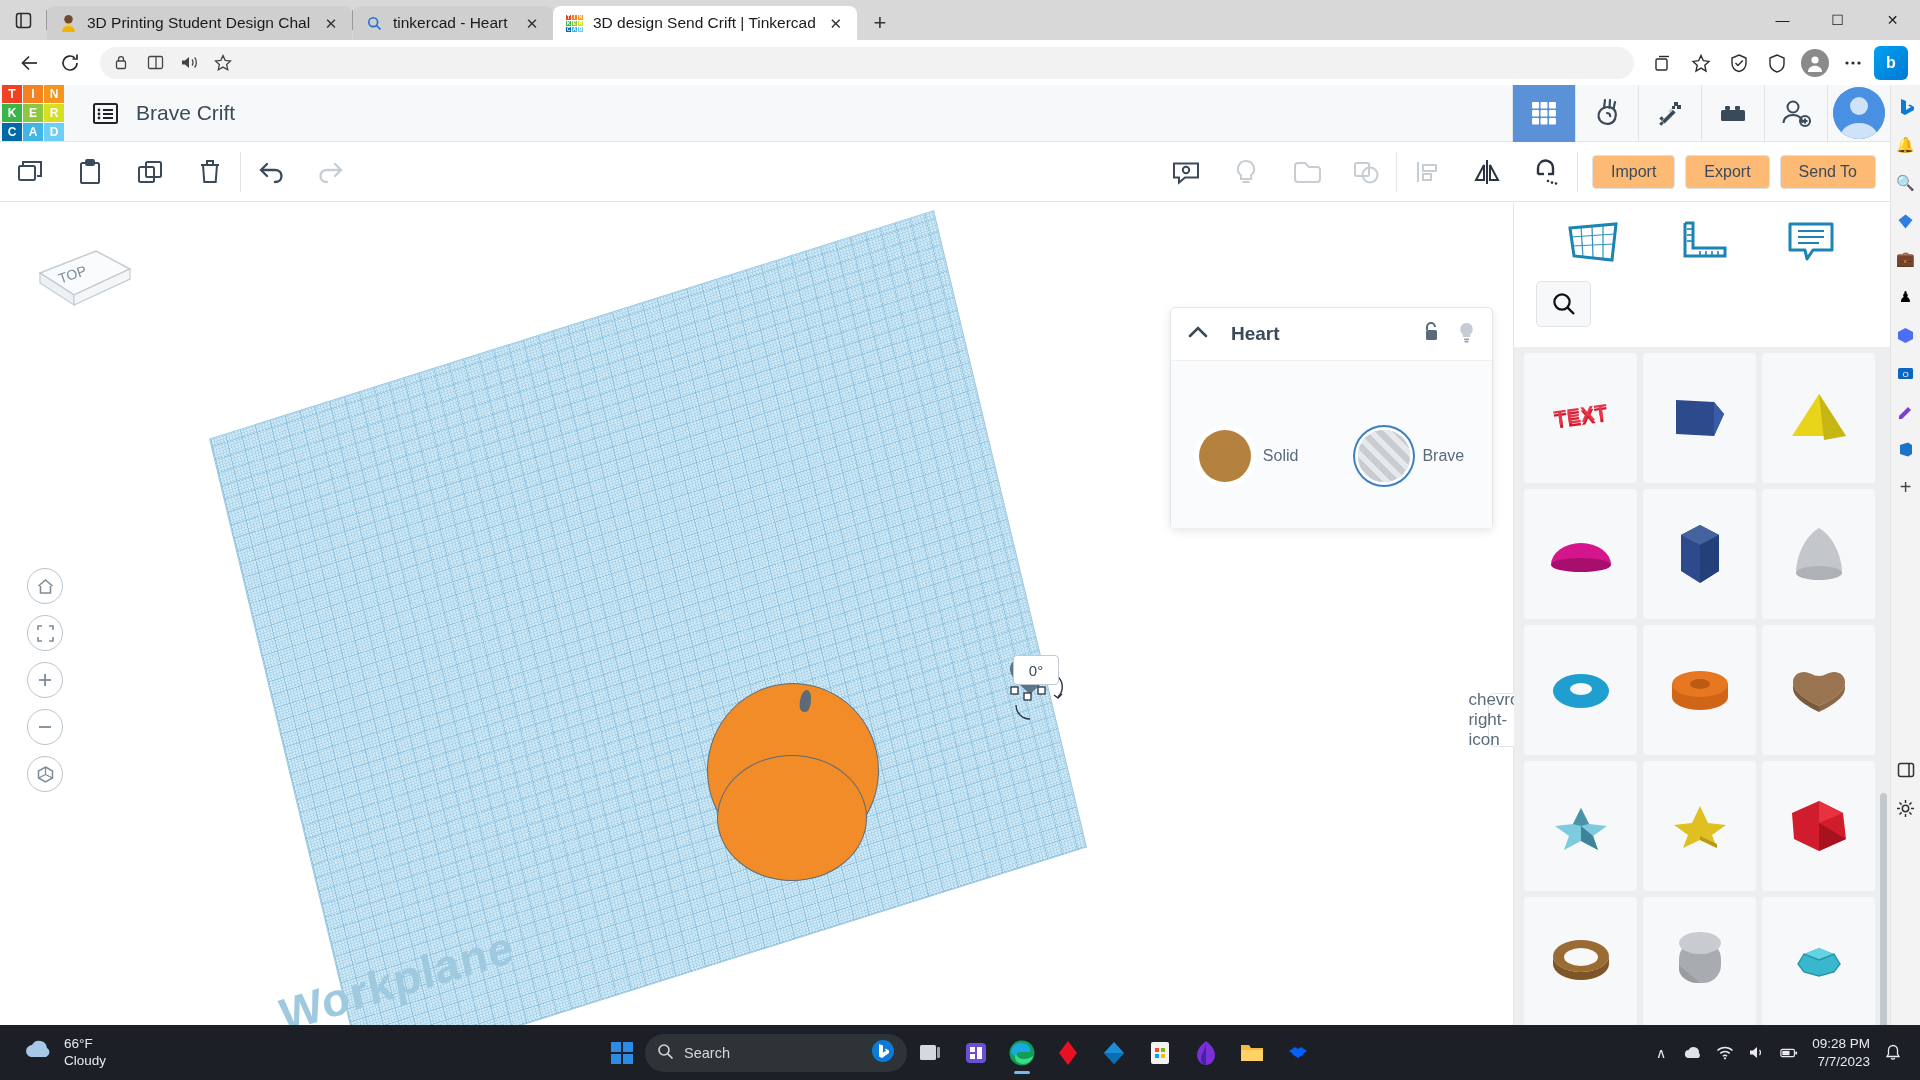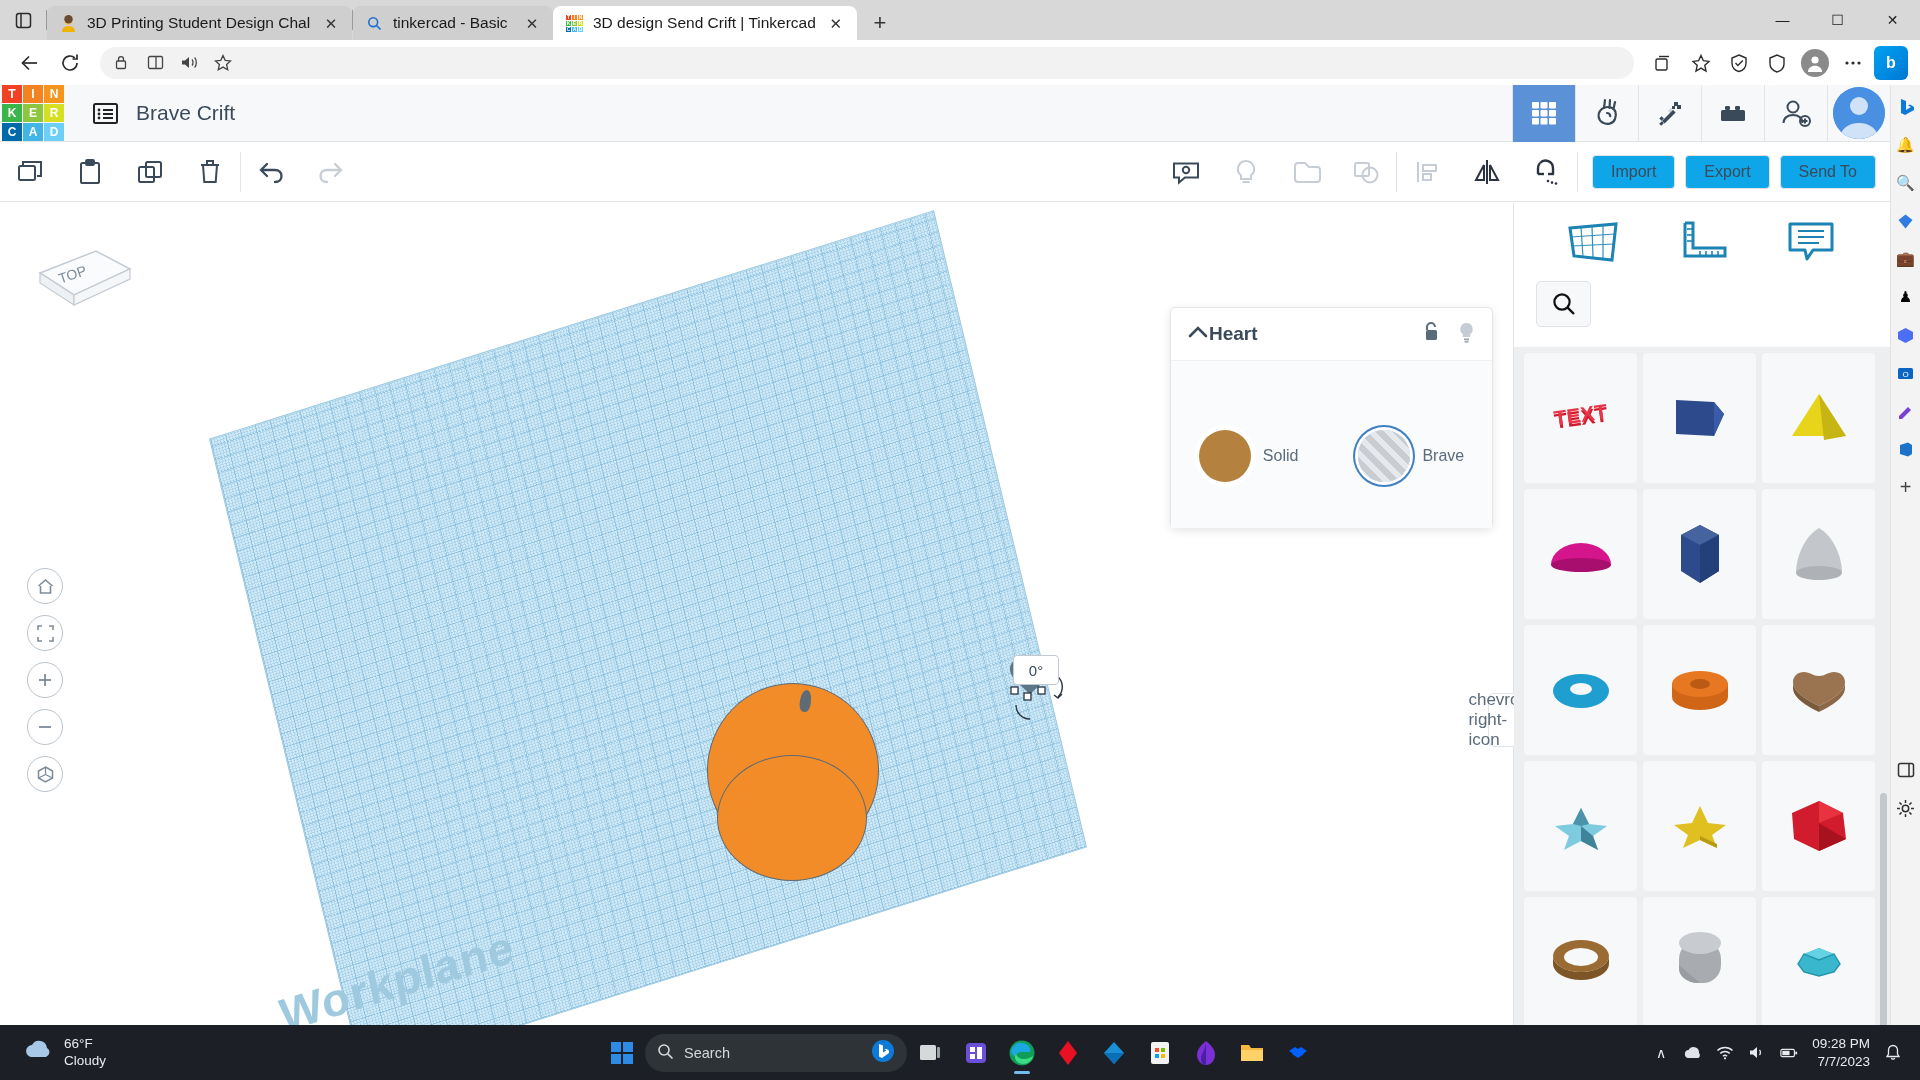--- a/index.html
+++ b/index.html
@@ -99,21 +99,21 @@
     background: #fff; border-bottom: 1px solid #e2e5e8; display: flex; align-items: center;
   }
   .tb-grp { display: flex; align-items: center; height: 60px; }
   .tool-btn { width: 60px; height: 60px; display:flex; align-items:center; justify-content:center; color: #3b4a5a; }
   .tool-btn.dis { color: #c7cdd4; }
   .vdiv { width: 1px; height: 40px; background: #e2e5e8; }
 
   .tb-right-group { margin-left: auto; display: flex; align-items: center; height: 60px; }
   .tb-actions { display: flex; align-items: center; gap: 10px; padding: 0 14px; }
   .act-btn {
-    height: 34px; padding: 0 18px; background: #0ea5e9; border: 1px solid #dfe3e7;
+    height: 34px; padding: 0 18px; background: #fdba74; border: 1px solid #dfe3e7;
     border-radius: 4px; color: #3b4a5a; font-size: 16px; display:flex; align-items:center; justify-content:center;
   }
 
   
   .canvas {
     position: absolute; top: 118px; left: 0; width: 1513px; height: 905px;
     background: #fff; overflow: hidden;
   }
   .workplane {
     position: absolute; left: 268px; top: 60px; width: 760px; height: 760px;
@@ -162,21 +162,21 @@
     width: 36px; height: 36px; border-radius: 50%; border: 1.6px solid #b9c3cc;
     display: flex; align-items: center; justify-content: center; color: #7d8c99; background: #fff;
   }
 
   
   .prop-panel {
     position: absolute; left: 1170px; top: 222px; width: 323px; height: 221px;
     background: #fff; border: 1px solid #e2e5e8; border-radius: 5px;
     box-shadow: 0 3px 10px rgba(0,0,0,.10);
   }
-  .prop-head { height: 53px; display: flex; align-items: center; padding: 0 16px; gap: 0; border-bottom: 1px solid #eef0f2;}
+  .prop-head { height: 53px; display: flex; align-items: center; padding: 0 16px; gap: 22px; border-bottom: 1px solid #eef0f2;}
   .prop-name { font-size: 19px; font-weight: 700; color: #3b4a5a; }
   .prop-head-right { margin-left: auto; display: flex; align-items: center; gap: 16px; }
   .prop-body { display: flex; justify-content: center; gap: 60px; padding-top: 22px; background: #fafbfc; height: 167px;}
   .swatch-wrap { display: flex; align-items: center; gap: 12px; }
   .swatch { width: 52px; height: 52px; border-radius: 50%; }
   .swatch.solid { background: #b5813f; box-shadow: 0 0 0 5px #fff, 0 1px 4px rgba(0,0,0,.18); }
   .swatch.hole {
     background: repeating-linear-gradient(45deg, #c9cdd1 0 6px, #e6e9eb 6px 12px);
     box-shadow: 0 0 0 3px #fff, 0 0 0 5px #3f7fc1;
   }
@@ -272,21 +272,21 @@
   </div>
   <div class="tab-div"></div>
 
   <div class="tab">
     <span class="tab-favicon">
       <svg width="15" height="15" viewBox="0 0 15 15">
           <circle cx="6.2" cy="6.2" r="4.4" fill="none" stroke="#1f6fd0" stroke-width="1.6"></circle>
           <line x1="9.5" y1="9.5" x2="13.5" y2="13.5" stroke="#1f6fd0" stroke-width="1.7"></line>
         </svg>
     </span>
-    <span class="tab-title">tinkercad - Basic</span>
+    <span class="tab-title">tinkercad - Heart</span>
     <span class="tab-close">✕</span>
   </div>
 
   <div class="tab active" style="min-width:290px;">
     <span class="tab-favicon">
       <span class="tk-mini">
         <div style="background:#f04124">T</div>
           <div style="background:#f58220">I</div>
           <div style="background:#f7941e">N</div>
         <div style="background:#39b54a">K</div>

